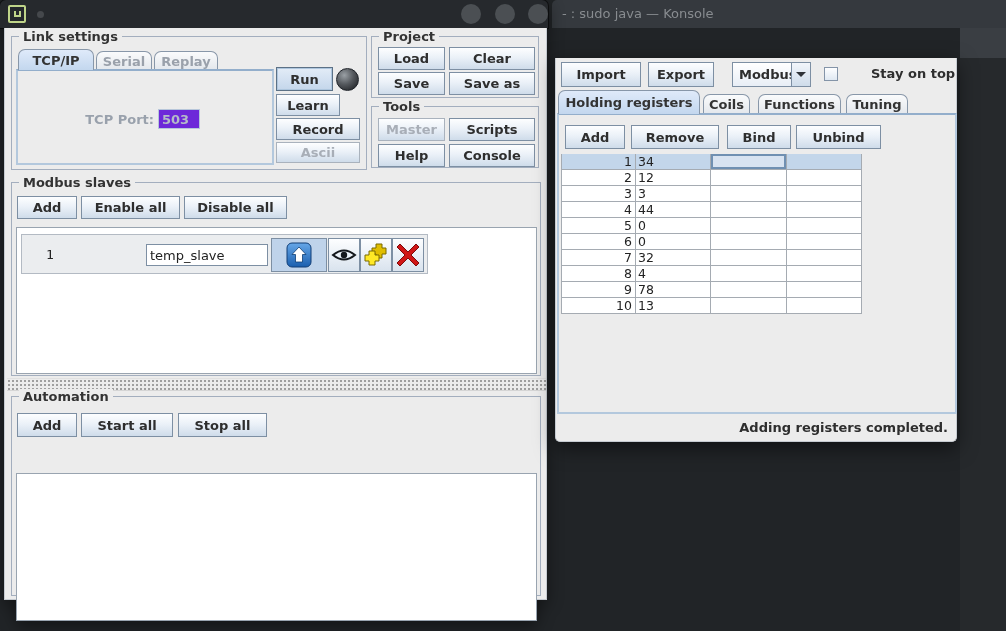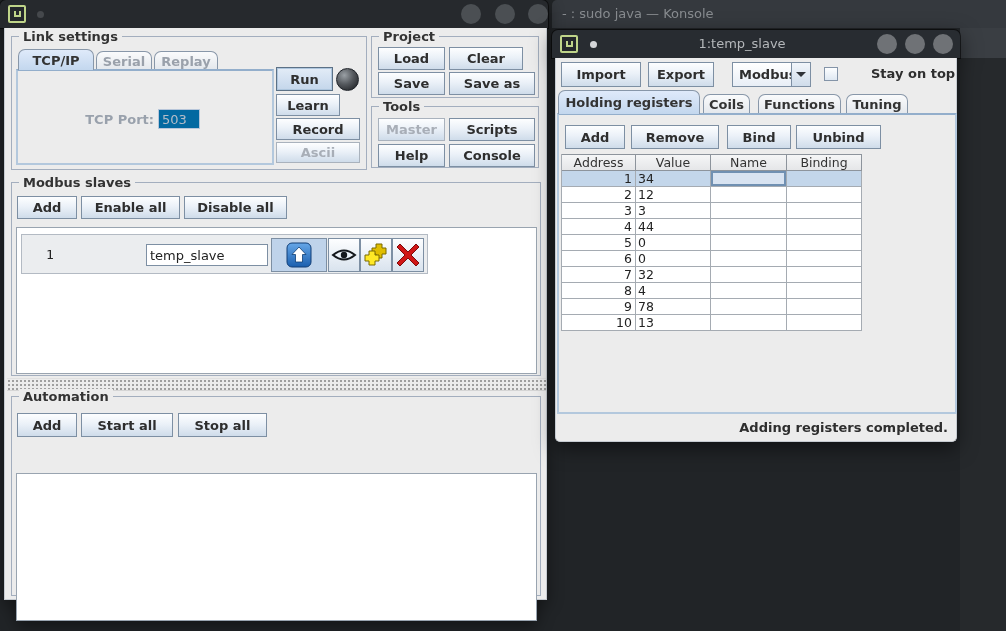--- a/index.html
+++ b/index.html
@@ -22,21 +22,21 @@
   .btn.primary { border:1px solid #5c7186; background:linear-gradient(180deg,#e3ecf7 0%,#c4d6eb 100%); box-shadow:inset 0 0 0 1px #aec6de; }
   .group { position:absolute; border:1px solid #a3aebe; }
   .gtitle { position:absolute; top:-8px; left:7px; background:#ececec; padding:0 4px; font-weight:bold; font-size:13px; color:#333; white-space:nowrap; }
   .tab { position:absolute; display:flex; align-items:center; justify-content:center; font-weight:bold; font-size:13px; color:#333;
          border:1px solid #8897a9; border-bottom:none; border-radius:7px 7px 0 0;
          background:linear-gradient(180deg,#fafbfc,#e3e7ec); white-space:nowrap; }
   .tab.dim { color:#9aa1ab; }
   .tab.sel { background:linear-gradient(180deg,#dfeafa,#c3d7ee); z-index:2; }
   .tpanel { position:absolute; border:2px solid #b3c8dd; border-top-color:#93aecb; background:#ececec; }
   .field { position:absolute; border:1px solid #7d8fa3; background:#fff; font-family:"DejaVu Sans",sans-serif; font-size:13px; color:#222; padding:0 3px; }
-  .field:disabled { border-color:#b7c6da; background:#0369a1; color:#b4bcc8; }
+  .field:disabled { border-color:#b7c6da; background:#6d28d9; color:#b4bcc8;font-weight:bold; }
   .whitebox { position:absolute; background:#fff; border:1px solid #99a4b0; }
   .led { position:absolute; width:23px; height:23px; border-radius:50%; border:1px solid #1f2329;
          background:radial-gradient(circle at 35% 30%, #9aa0a5, #55595e 45%, #2e3135 78%); }
   .cbox { position:absolute; width:14px; height:14px; border:1px solid #8494a8; background:linear-gradient(#fdfeff,#dfe8f2); }
   .lbl { position:absolute; font-weight:bold; font-size:13px; color:#2e2e2e; white-space:nowrap; }
   .lbl.dim { color:#99a1ac; }
 
   
   #lwin { position:absolute; left:0; top:0; width:548px; height:600px; z-index:1; filter:drop-shadow(0 5px 8px rgba(0,0,0,.45)); }
   #lwin .tbar { left:0; top:0; width:548px; }
@@ -122,21 +122,21 @@
       <div class="btn primary" style="left:264px; top:30px; width:57px; height:24px;">Run</div>
       <div class="led" style="left:324px; top:31px;"></div>
       <div class="btn" style="left:264px; top:57px; width:64px; height:22px;">Learn</div>
       <div class="btn" style="left:264px; top:81px; width:84px; height:22px;">Record</div>
       <div class="btn dis" style="left:264px; top:105px; width:84px; height:21px;">Ascii</div>
     </div>
 
     <div class="group" style="left:366px; top:8px; width:168px; height:62px;">
       <span class="gtitle">Project</span>
       <div class="btn" style="left:6px; top:10px; width:67px; height:23px;">Load</div>
-      <div class="btn" style="left:77px; top:10px; width:74px; height:23px;">Clear</div>
+      <div class="btn" style="left:77px; top:10px; width:86px; height:23px;">Clear</div>
       <div class="btn" style="left:6px; top:35px; width:67px; height:23px;">Save</div>
       <div class="btn" style="left:77px; top:35px; width:86px; height:23px;">Save as</div>
     </div>
 
     <div class="group" style="left:366px; top:78px; width:168px; height:62px;">
       <span class="gtitle">Tools</span>
       <div class="btn dis" style="left:6px; top:11px; width:67px; height:23px;">Master</div>
       <div class="btn" style="left:77px; top:11px; width:86px; height:23px;">Scripts</div>
       <div class="btn" style="left:6px; top:37px; width:67px; height:23px;">Help</div>
       <div class="btn" style="left:77px; top:37px; width:86px; height:23px;text-align:center;">Console</div>
@@ -196,30 +196,20 @@
       <div class="btn" style="left:5px; top:16px; width:60px; height:24px;">Add</div>
       <div class="btn" style="left:69px; top:16px; width:92px; height:24px;">Start all</div>
       <div class="btn" style="left:166px; top:16px; width:89px; height:24px;">Stop all</div>
       <div class="whitebox" style="left:4px; top:76px; width:521px; height:148px;"></div>
     </div>
 
   </div>
 </div>
 
 <div id="rwin">
-  <div class="tbar">
-    <div class="appicon" style="left:8px; top:5px;">
-        <div class="inner"></div>
-      </div>
-    <div class="tdot" style="left:38px; top:11px; background:#d4d6d8;"></div>
-    <div class="ttl" style="left:0; width:380px; color:#b4b7ba;">1:temp_slave</div>
-    <div class="wbtn" style="left:325px; background:#6f7276;"></div>
-    <div class="wbtn" style="left:353px; background:#6f7276;"></div>
-    <div class="wbtn" style="left:381px; background:#6f7276;"></div>
-  </div>
 
   <div id="rbody">
 
     <div class="btn" style="left:5px; top:4px; width:80px; height:25px;">Import</div>
     <div class="btn" style="left:92px; top:4px; width:66px; height:25px;">Export</div>
     <div class="combo" style="left:176px; top:4px;">
       <span class="cval">Modbus</span>
       <span class="carrow">
           <span class="tri"></span>
         </span>
@@ -232,26 +222,20 @@
     <div class="tab" style="left:202px; top:36px; width:83px; height:20px;">Functions</div>
     <div class="tab" style="left:290px; top:36px; width:62px; height:20px;">Tuning</div>
 
     <div class="tpanel" style="left:1px; top:55px; width:400px; height:301px;">
       <div class="btn" style="left:6px; top:10px; width:60px; height:24px;">Add</div>
       <div class="btn" style="left:72px; top:10px; width:88px; height:24px;">Remove</div>
       <div class="btn" style="left:168px; top:10px; width:64px; height:24px;">Bind</div>
       <div class="btn" style="left:237px; top:10px; width:85px; height:24px;">Unbind</div>
 
       <div id="tableWrap">
-        <div class="thead">
-          <div class="hcell w-a">Address</div>
-          <div class="hcell w-v">Value</div>
-          <div class="hcell w-n">Name</div>
-          <div class="hcell w-b">Binding</div>
-        </div>
         <div>
             <div class="trow sel">
               <div class="tcell w-a c-address">1</div>
               <div class="tcell w-v c-value">34</div>
               <div class="tcell w-n c-name focus"></div>
               <div class="tcell w-b c-binding"></div>
             </div>
             <div class="trow">
               <div class="tcell w-a c-address">2</div>
               <div class="tcell w-v c-value">12</div>

